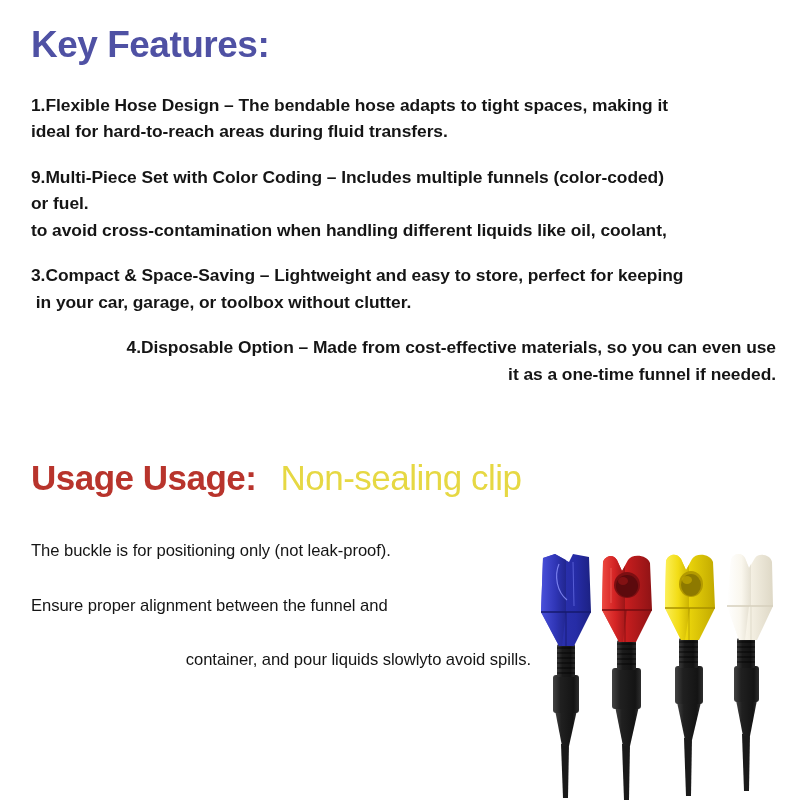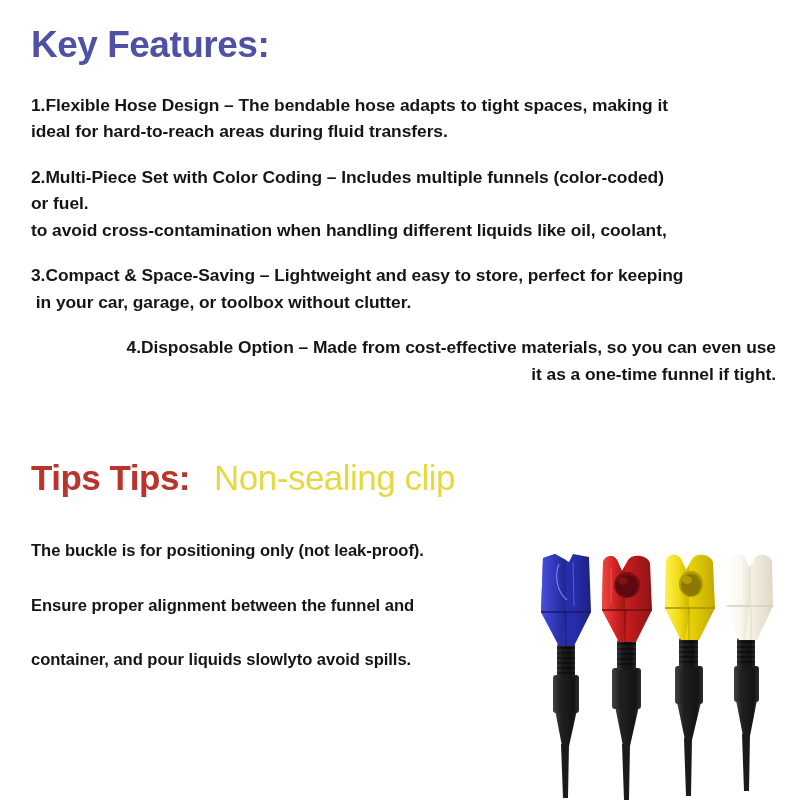--- a/index.html
+++ b/index.html
@@ -78,28 +78,28 @@
 
   
   .tips {
     position: absolute;
     left: 31px;
     top: 543px;
     width: 500px;
   }
   .tip-line {
     font-size: 16.6px;
-    font-weight: bold;
+    font-weight: normal;
     color: #151515;
     line-height: 1;
     margin-bottom: 38px;
     white-space: pre;
     letter-spacing: -0.05px;
   }
-  .tip-line:last-child { margin-bottom: 4px; }
+  .tip-line:last-child { margin-bottom: 4px; text-align: right; }
 
   
   .product {
     position: absolute;
     left: 533px;
     top: 548px;
     width: 262px;
     height: 252px;
   }
   .product svg { display: block; }
@@ -112,39 +112,39 @@
   <div class="h-key">Key Features:</div>
 
   <div class="features">
 
     <div class="feature">
       <span class="ln">1.Flexible Hose Design – The bendable hose adapts to tight spaces, making it</span>
       <span class="ln">ideal for hard-to-reach areas during fluid transfers.</span>
     </div>
 
     <div class="feature">
-      <span class="ln">2.Multi-Piece Set with Color Coding – Includes multiple funnels (color-coded)</span>
+      <span class="ln">9.Multi-Piece Set with Color Coding – Includes multiple funnels (color-coded)</span>
       <span class="ln">or fuel.</span>
       <span class="ln">to avoid cross-contamination when handling different liquids like oil, coolant,</span>
     </div>
 
     <div class="feature">
       <span class="ln">3.Compact &amp; Space-Saving – Lightweight and easy to store, perfect for keeping</span>
       <span class="ln"> in your car, garage, or toolbox without clutter.</span>
     </div>
 
     <div class="feature">
       <span class="ln">4.Disposable Option – Made from cost-effective materials, so you can even use</span>
-      <span class="ln">it as a one-time funnel if tight.</span>
+      <span class="ln">it as a one-time funnel if needed.</span>
     </div>
 
   </div>
 
   <div class="usage-row">
-    <span class="h-usage">Tips Tips:</span>
+    <span class="h-usage">Usage Usage:</span>
     <span class="h-clip">Non-sealing clip</span>
   </div>
 
   <div class="tips">
     <div class="tip-line">The buckle is for positioning only (not leak-proof).</div>
     <div class="tip-line">Ensure proper alignment between the funnel and</div>
     <div class="tip-line">container, and pour liquids slowlyto avoid spills.</div>
   </div>
 
   <div class="product">

